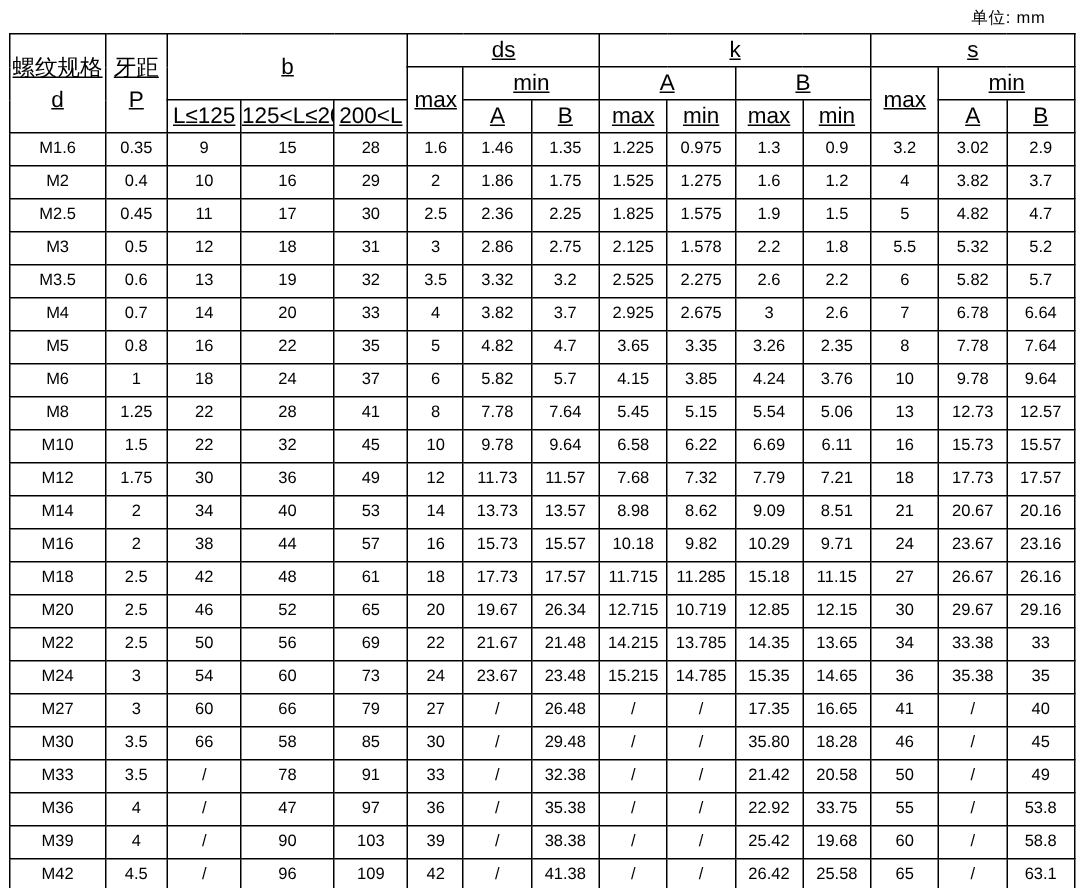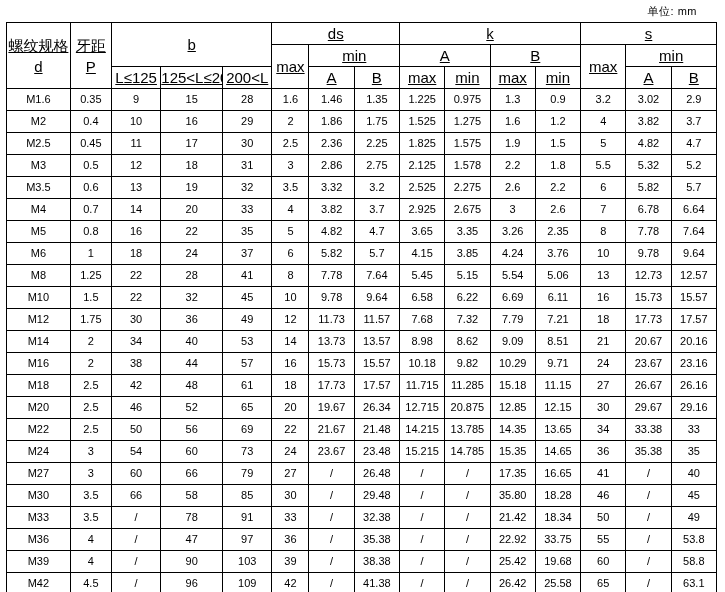--- a/index.html
+++ b/index.html
@@ -376,21 +376,21 @@
         <tr>
           <td>M20</td>
           <td>2.5</td>
           <td>46</td>
           <td>52</td>
           <td>65</td>
           <td>20</td>
           <td>19.67</td>
           <td>26.34</td>
           <td>12.715</td>
-          <td>20.875</td>
+          <td>10.719</td>
           <td>12.85</td>
           <td>12.15</td>
           <td>30</td>
           <td>29.67</td>
           <td>29.16</td>
         </tr>
         <tr>
           <td>M22</td>
           <td>2.5</td>
           <td>50</td>
@@ -463,21 +463,21 @@
           <td>3.5</td>
           <td>/</td>
           <td>78</td>
           <td>91</td>
           <td>33</td>
           <td>/</td>
           <td>32.38</td>
           <td>/</td>
           <td>/</td>
           <td>21.42</td>
-          <td>18.34</td>
+          <td>20.58</td>
           <td>50</td>
           <td>/</td>
           <td>49</td>
         </tr>
         <tr>
           <td>M36</td>
           <td>4</td>
           <td>/</td>
           <td>47</td>
           <td>97</td>

